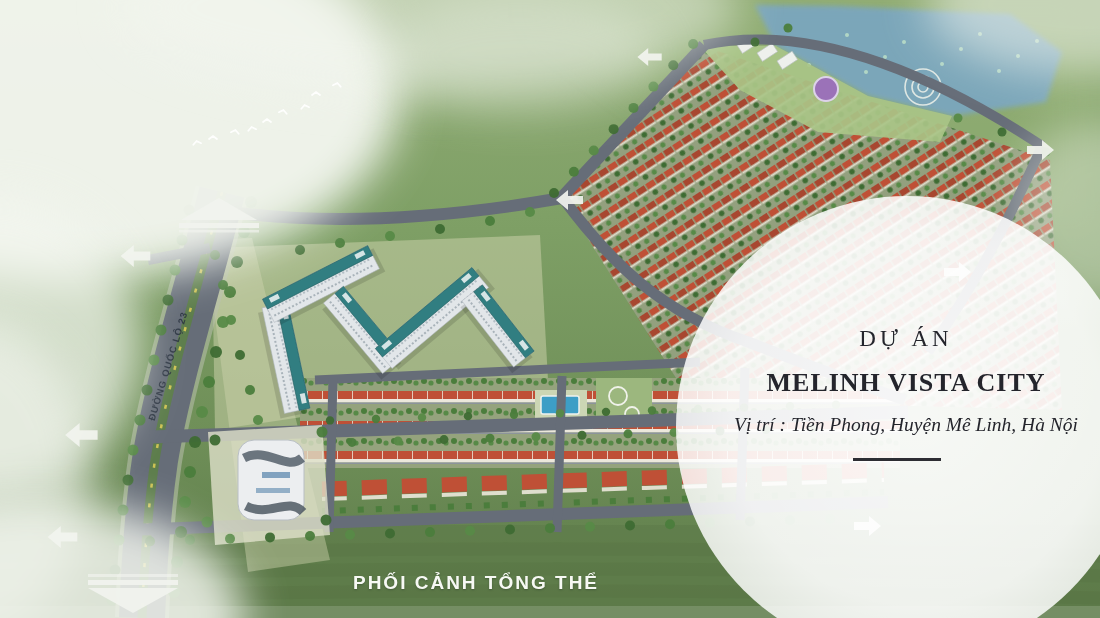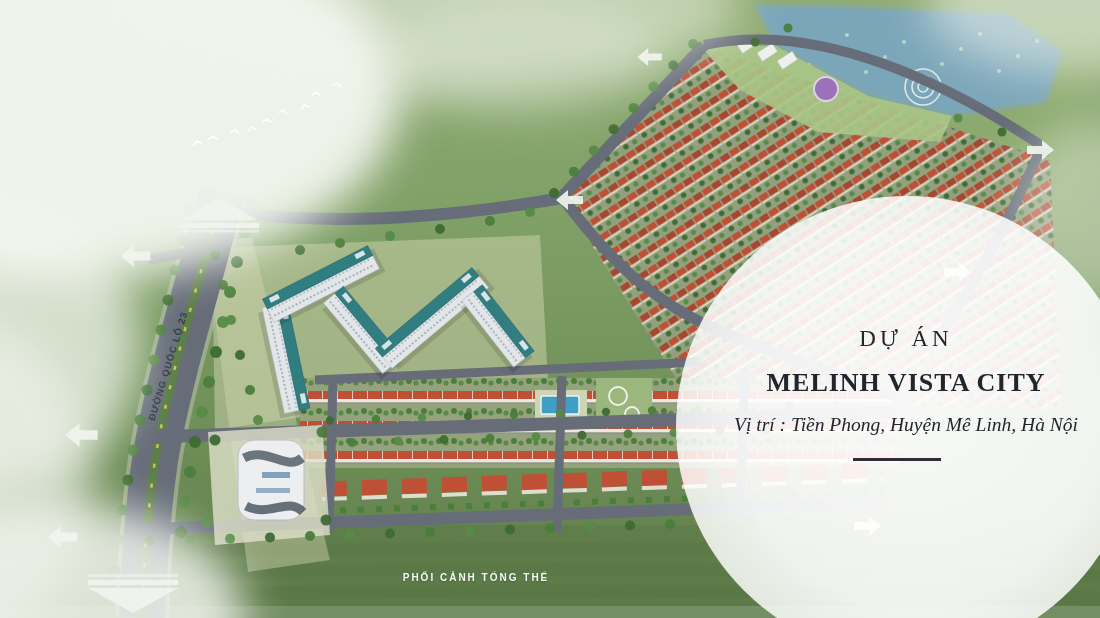--- a/index.html
+++ b/index.html
@@ -9,21 +9,21 @@
   .info-circle{position:absolute;left:676px;top:196px;width:462px;height:462px;border-radius:50%;
     background:radial-gradient(circle at 52% 48%, rgba(255,255,255,.94) 0%, rgba(255,255,255,.9) 55%,
                rgba(255,255,255,.8) 78%, rgba(251,253,250,.5) 92%, rgba(251,253,250,0) 100%);}
   .t{position:absolute;left:700px;width:412px;text-align:center;}
   .project-label{top:326px;font-size:23px;letter-spacing:4px;}
   .project-name{top:368px;font-size:26px;font-weight:bold;letter-spacing:1px;}
   .project-location{top:414px;font-size:19.5px;font-style:italic;}
   .underline{position:absolute;left:853px;top:458px;width:88px;height:3px;background:#2d2d33;}
   .caption{position:absolute;left:318px;top:572px;width:316px;text-align:center;
     font-family:"Liberation Sans","DejaVu Sans",sans-serif;font-weight:bold;
-    font-size:10px;letter-spacing:2px;text-shadow:0 1px 2px rgba(50,70,45,.55);}
+    font-size:19px;letter-spacing:2px;text-shadow:0 1px 2px rgba(50,70,45,.55);}
 </style>
 </head>
 <body>
 
 <div class="stage">
   <svg id="scene" width="1100" height="618" viewBox="0 0 1100 618">
       <defs>
         <filter id="blurA" x="-60%" y="-60%" width="220%" height="220%">
           <feGaussianBlur stdDeviation="22"></feGaussianBlur>
         </filter>

